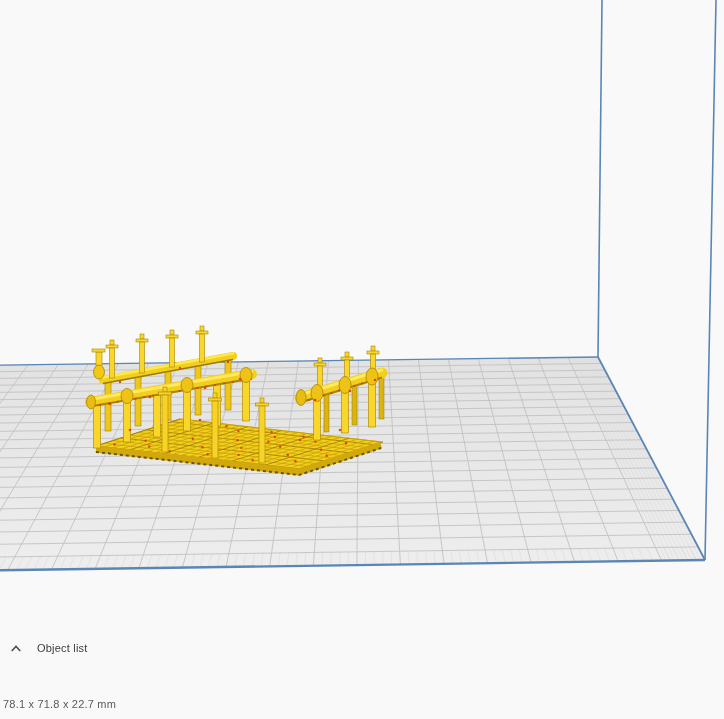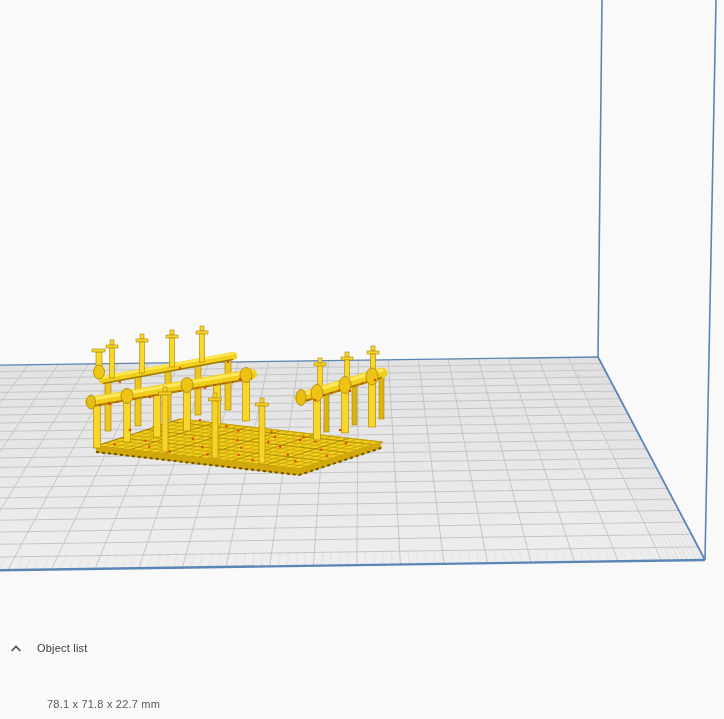--- a/index.html
+++ b/index.html
@@ -29,21 +29,21 @@
   .stage{position:absolute;inset:0;}
   .stage svg{display:block;}
   .object-list{position:absolute;left:0;top:0;width:646px;height:719px;pointer-events:none;}
   .ol-row{position:absolute;display:flex;align-items:center;pointer-events:auto;}
   .ol-header{left:10px;top:642px;cursor:pointer;}
   .ol-header .caret{width:12px;height:9px;margin-right:15px;}
   .ol-title{font-size:11px;color:var(--txt);letter-spacing:.2px;}
   .ol-item{left:10px;top:670px;cursor:pointer;}
   .ol-item .obj-icon{width:18px;height:18px;margin-right:16px;}
   .ol-name{font-size:11px;color:var(--txt);letter-spacing:.2px;}
-  .ol-dims{left:3px;top:698px;font-size:11px;color:var(--txt-dim);letter-spacing:.2px;pointer-events:auto;margin-left:44px;}
+  .ol-dims{left:3px;top:698px;font-size:11px;color:var(--txt-dim);letter-spacing:.2px;pointer-events:auto;}
 </style>
 </head>
 <body>
 
 <div class="stage">
   <svg id="scene" width="724" height="719" viewBox="0 0 724 719">
     <defs>
       <linearGradient id="plateGrad" gradientUnits="userSpaceOnUse" x1="0" y1="357" x2="0" y2="574">
         <stop offset="0" stop-color="var(--plate-back)"></stop>
         <stop offset="1" stop-color="var(--plate-front)"></stop>

